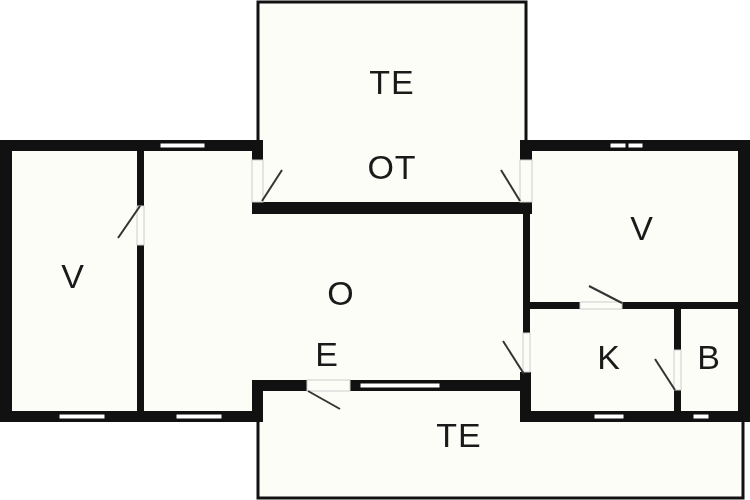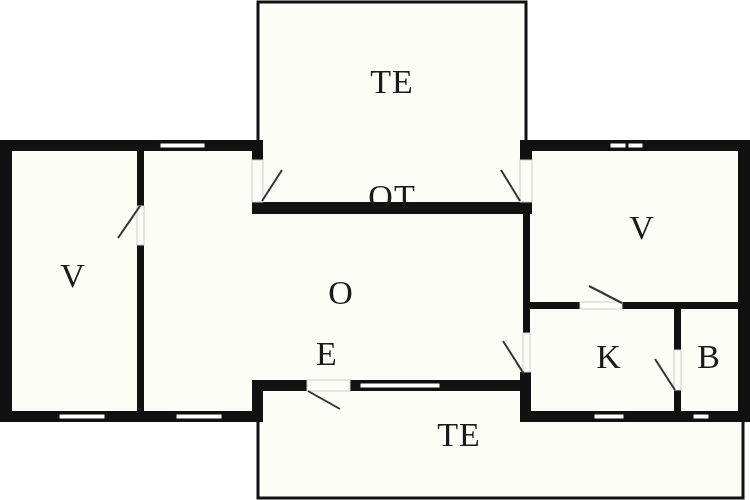--- a/index.html
+++ b/index.html
@@ -1,18 +1,18 @@
 <!DOCTYPE html>
 <html><head>
   <meta charset="utf-8">
   <style>
     html, body { margin: 0; padding: 0; background: #ffffff; }
     body { width: 750px; height: 500px; overflow: hidden; position: relative; font-family: "DejaVu Sans", "Liberation Sans", sans-serif; }
     #plan { position: absolute; left: 0; top: 0; width: 750px; height: 500px; }
-    .room-label { position: absolute; font-family: Liberation Serif, serif; color: #1a1a1a; font-size: 34px; line-height: 1; transform: translate(-50%, -50%); white-space: nowrap; letter-spacing: 1px; }
+    .room-label { position: absolute; font-family: Liberation Sans, sans-serif; color: #1a1a1a; font-size: 34px; line-height: 1; transform: translate(-50%, -50%); white-space: nowrap; letter-spacing: 1px; }
   </style>
 </head>
 <body>
 
 <svg id="plan" viewBox="0 0 750 500" xmlns="http://www.w3.org/2000/svg">
 
   <g>
     <rect x="258" y="2" width="268" height="142" fill="#fdfdf8" stroke="#111" stroke-width="3"></rect>
     <rect x="258" y="386" width="485" height="112" fill="#fdfdf8" stroke="#111" stroke-width="3"></rect>
     <polygon points="0,140 750,140 750,422 531,422 531,386 258,386 258,422 0,422" fill="#fdfdf8"></polygon>
@@ -80,20 +80,20 @@
     <line x1="262" y1="201" x2="282" y2="170"></line>
     <line x1="520" y1="201" x2="501" y2="170"></line>
     <line x1="622" y1="303" x2="589" y2="286"></line>
     <line x1="524" y1="374" x2="503" y2="341"></line>
     <line x1="675" y1="390" x2="655" y2="359"></line>
     <line x1="308" y1="391" x2="340" y2="409"></line>
   </g>
 </svg>
 
 <div class="room-label" style="left:392px; top:82px;">TE</div>
-<div class="room-label" style="left:392px; top:197px;">OT</div>
+<div class="room-label" style="left:392px; top:167px;">OT</div>
 <div class="room-label" style="left:73px; top:276px;">V</div>
 <div class="room-label" style="left:341px; top:293px;">O</div>
 <div class="room-label" style="left:642px; top:228px;">V</div>
 <div class="room-label" style="left:327px; top:354px;">E</div>
 <div class="room-label" style="left:609px; top:357px;">K</div>
 <div class="room-label" style="left:709px; top:357px;">B</div>
 <div class="room-label" style="left:459px; top:435px;">TE</div>
 
 </body></html>

